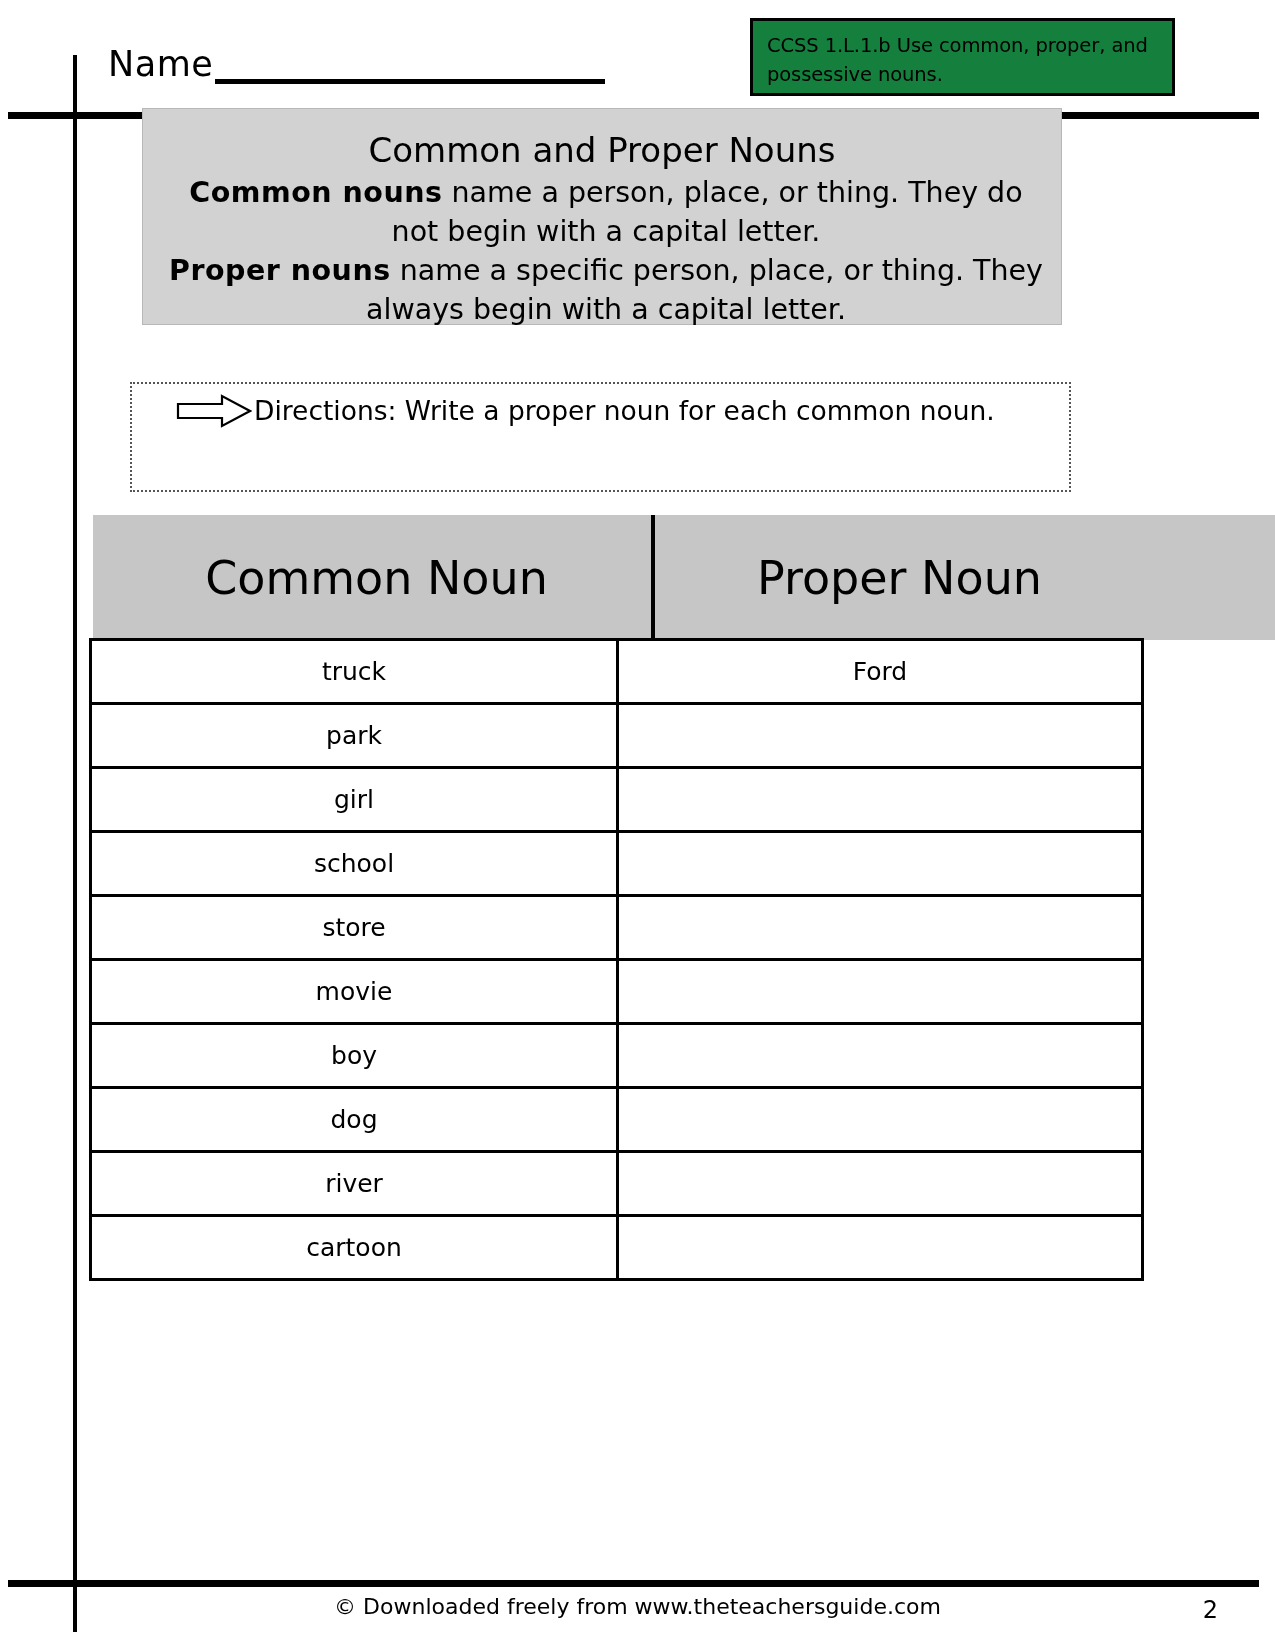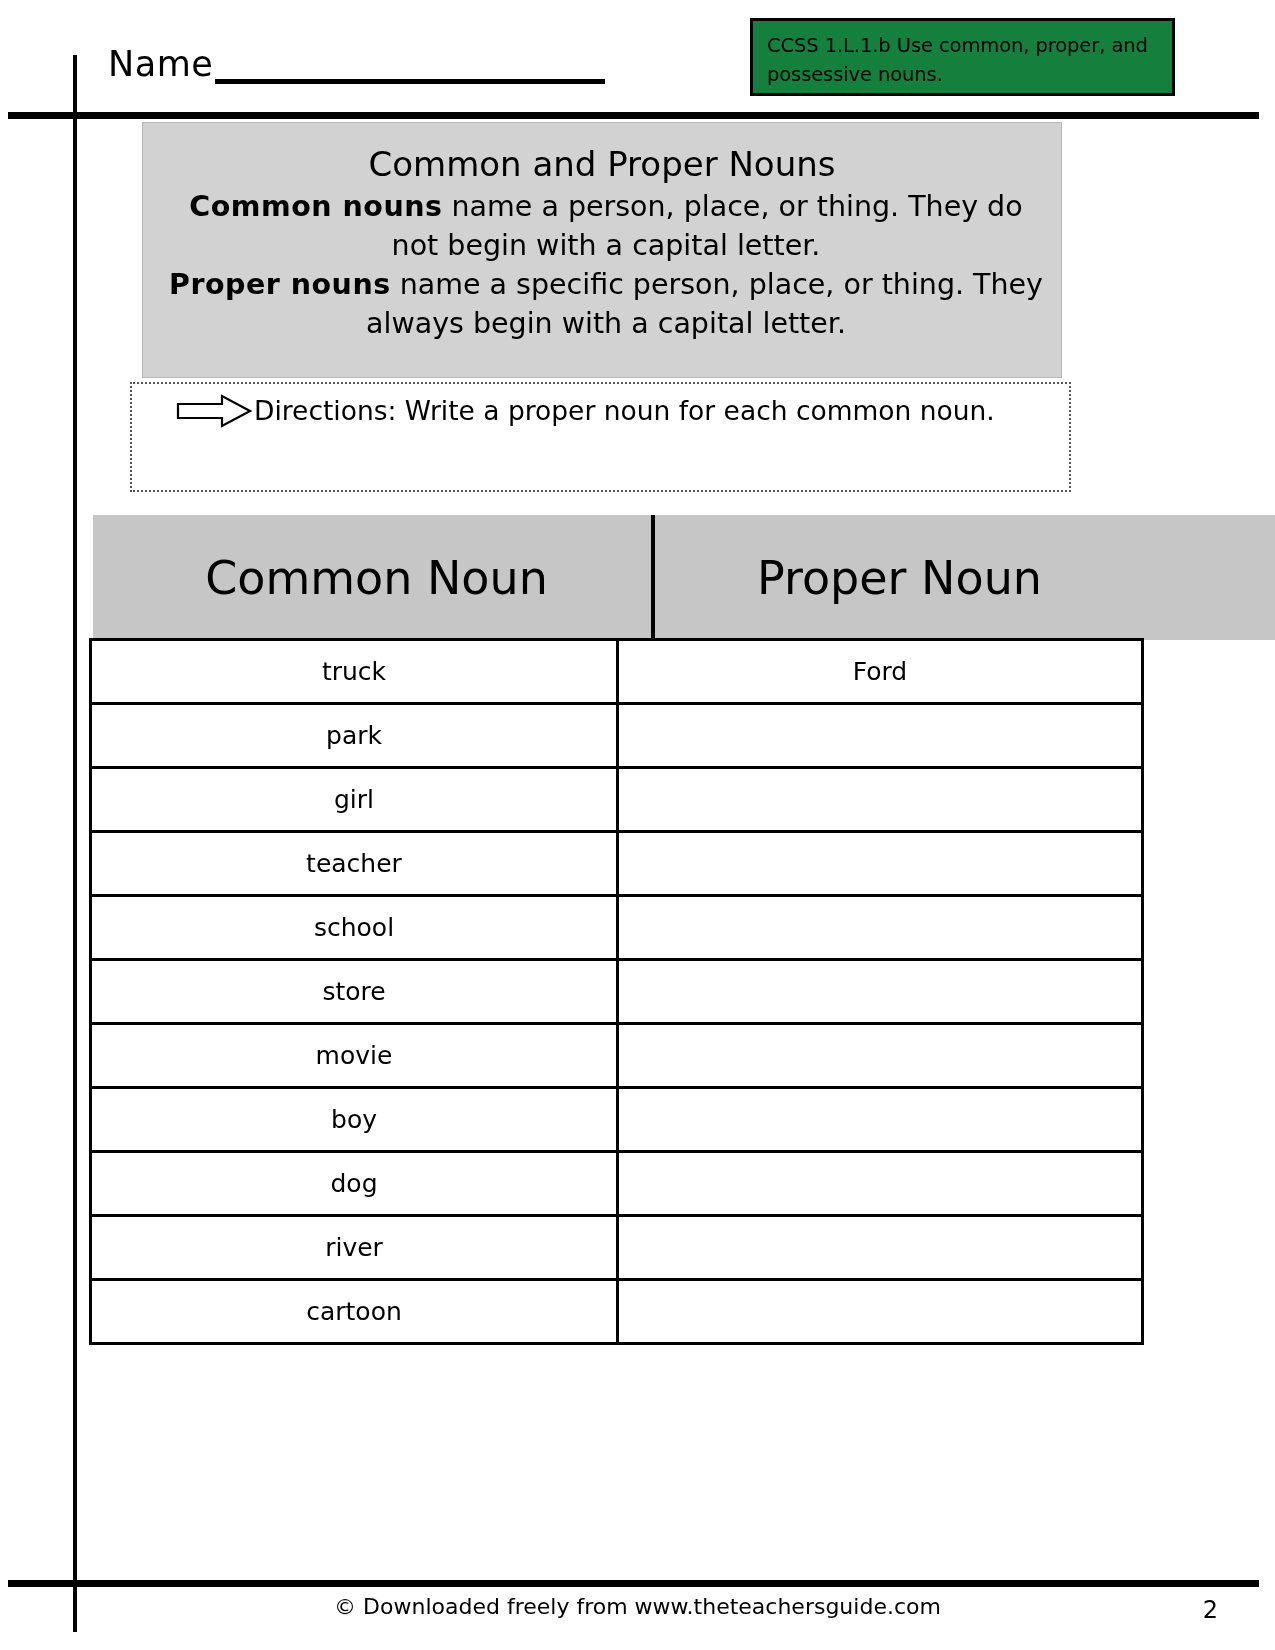--- a/index.html
+++ b/index.html
@@ -88,23 +88,23 @@
     font-size: 19.5px;
     line-height: 29px;
     font-family: "DejaVu Sans", "Liberation Sans", sans-serif;
     letter-spacing: -0.1px;
   }
 
   
   .info-box {
     position: absolute;
     left: 142px;
-    top: 122px;
+    top: 108px;
     width: 920px;
-    height: 256px;
+    height: 217px;
     background: #d2d2d2;
     border: 1px solid #b8b8b8;
     box-sizing: border-box;
     text-align: center;
     padding-top: 18px;
   }
   .info-title {
     font-size: 34px;
     line-height: 46px;
     font-family: "DejaVu Sans", "Liberation Sans", sans-serif;
@@ -259,24 +259,20 @@
         </tr>
       <tr>
           <td class="col-common">park</td>
           <td class="col-proper"></td>
         </tr>
       <tr>
           <td class="col-common">girl</td>
           <td class="col-proper"></td>
         </tr>
       <tr>
-          <td class="col-common">teacher</td>
-          <td class="col-proper"></td>
-        </tr>
-      <tr>
           <td class="col-common">school</td>
           <td class="col-proper"></td>
         </tr>
       <tr>
           <td class="col-common">store</td>
           <td class="col-proper"></td>
         </tr>
       <tr>
           <td class="col-common">movie</td>
           <td class="col-proper"></td>

